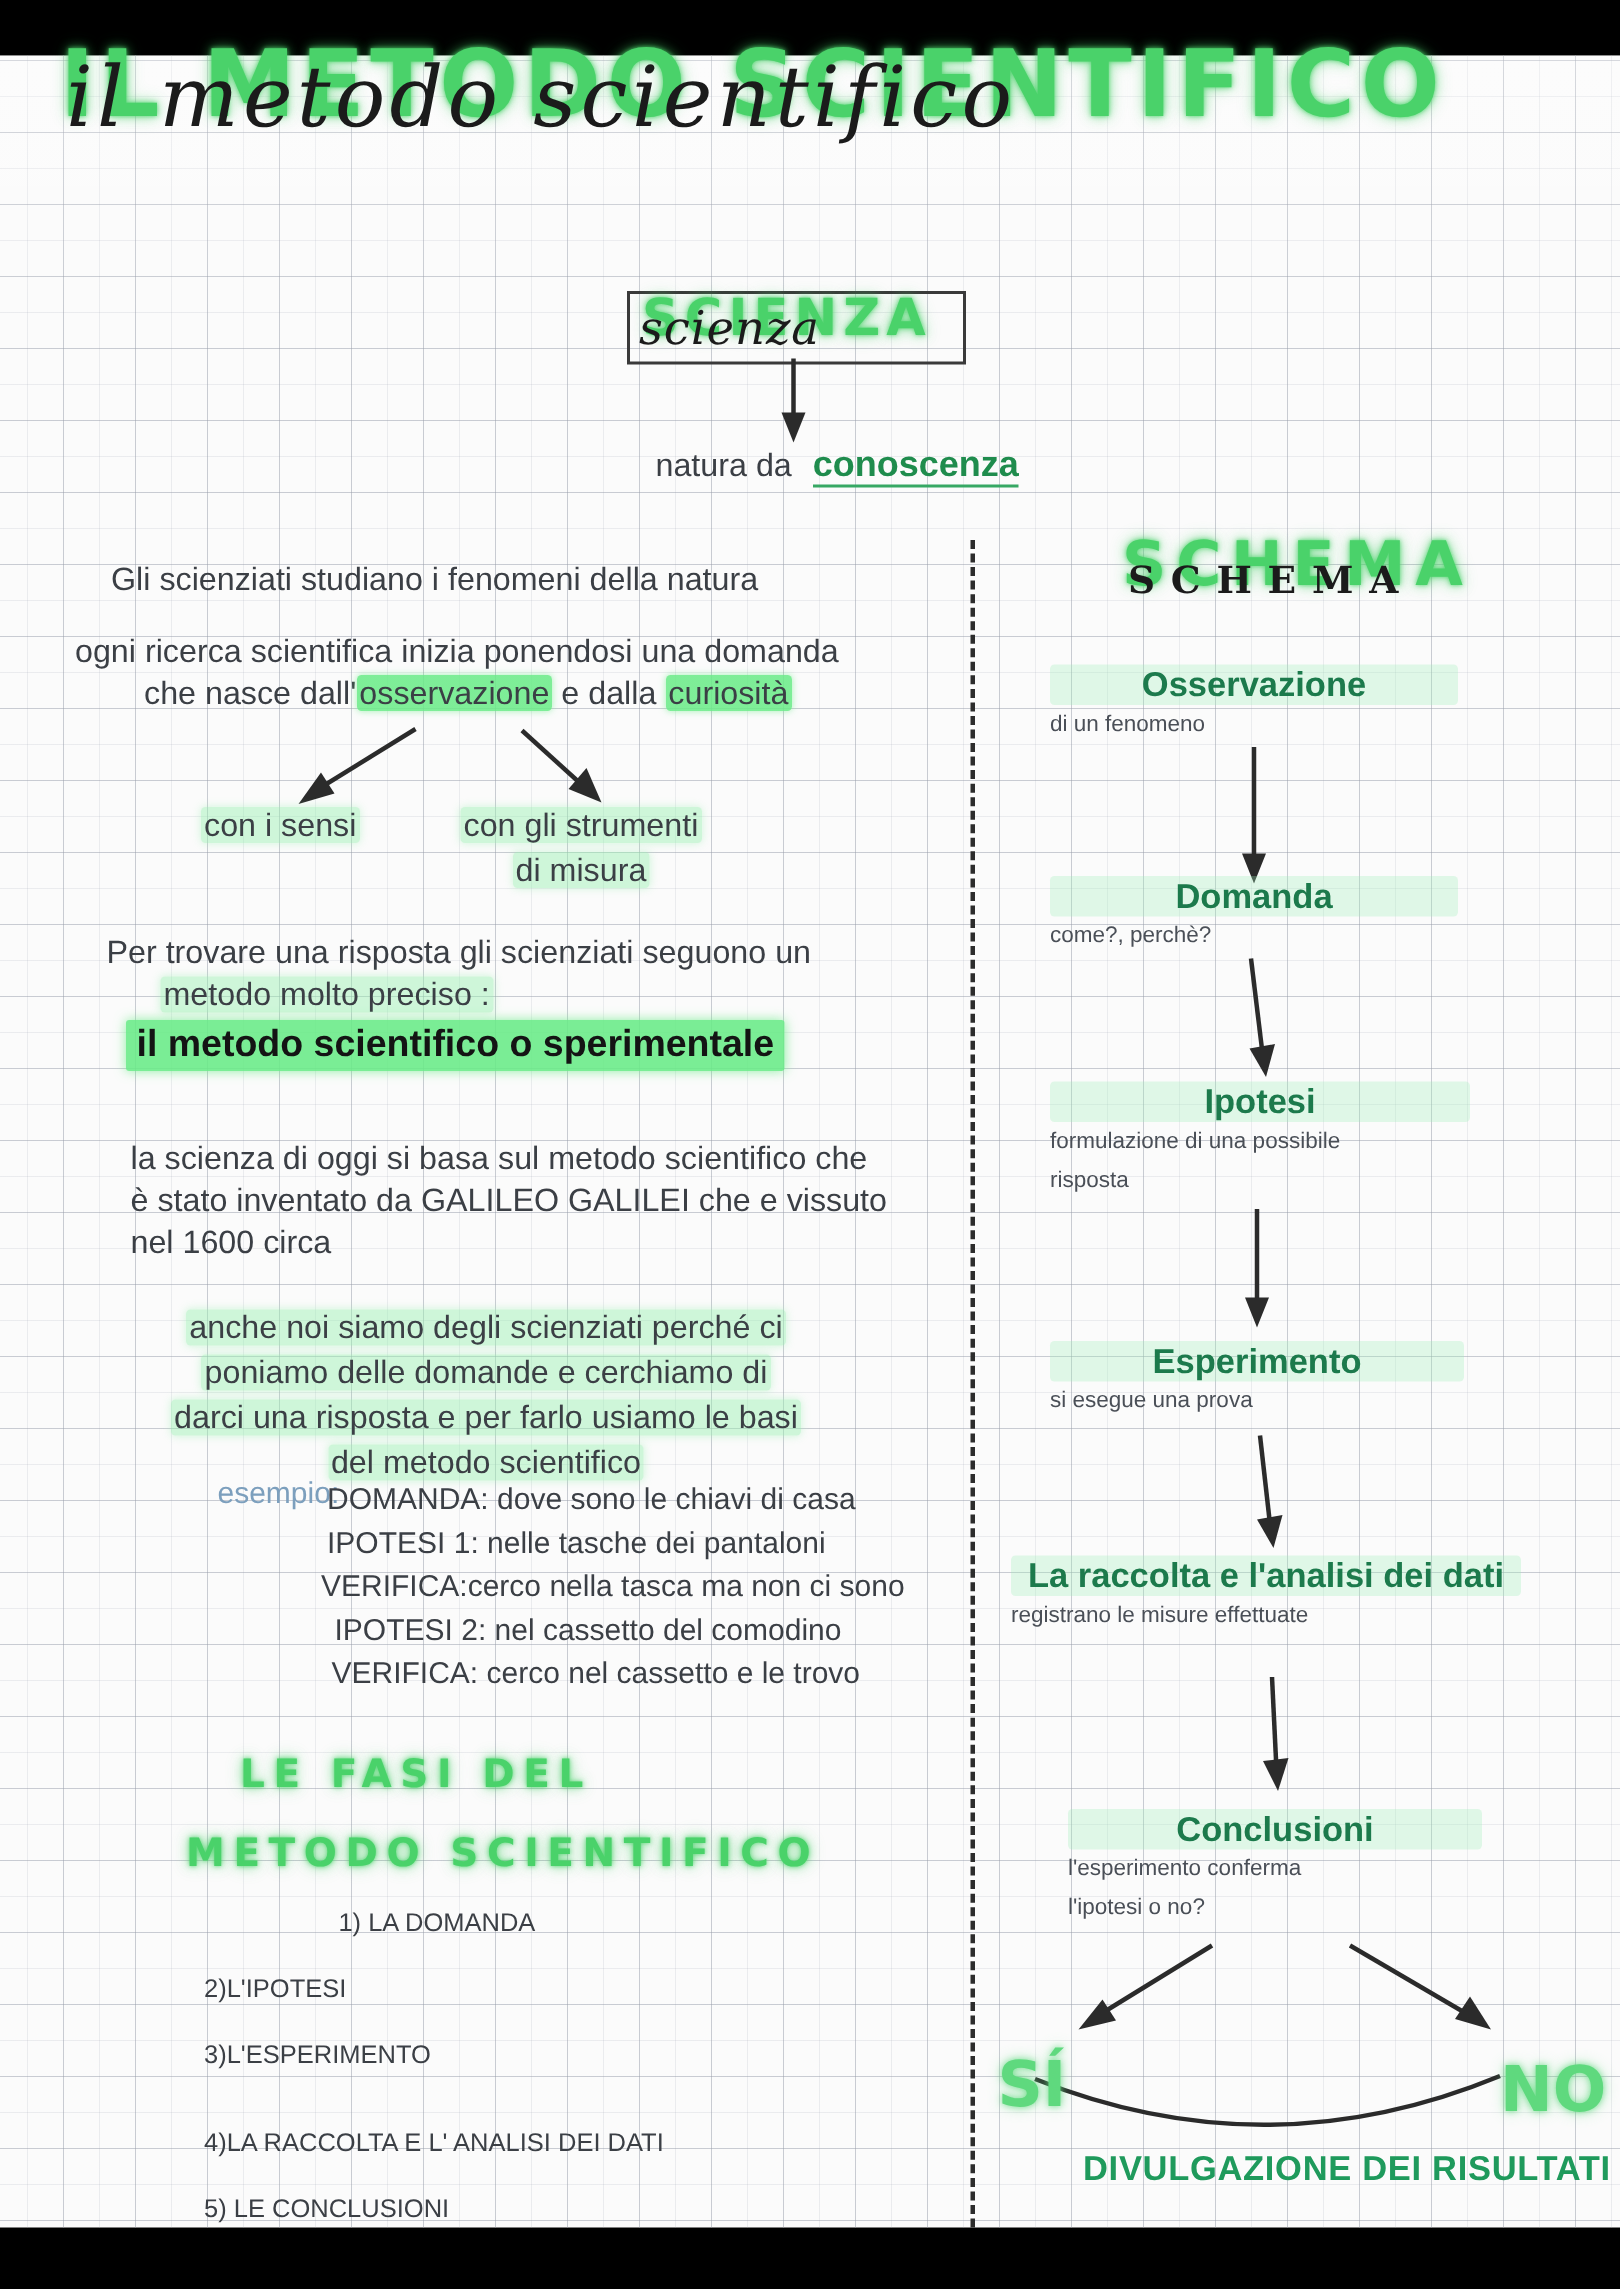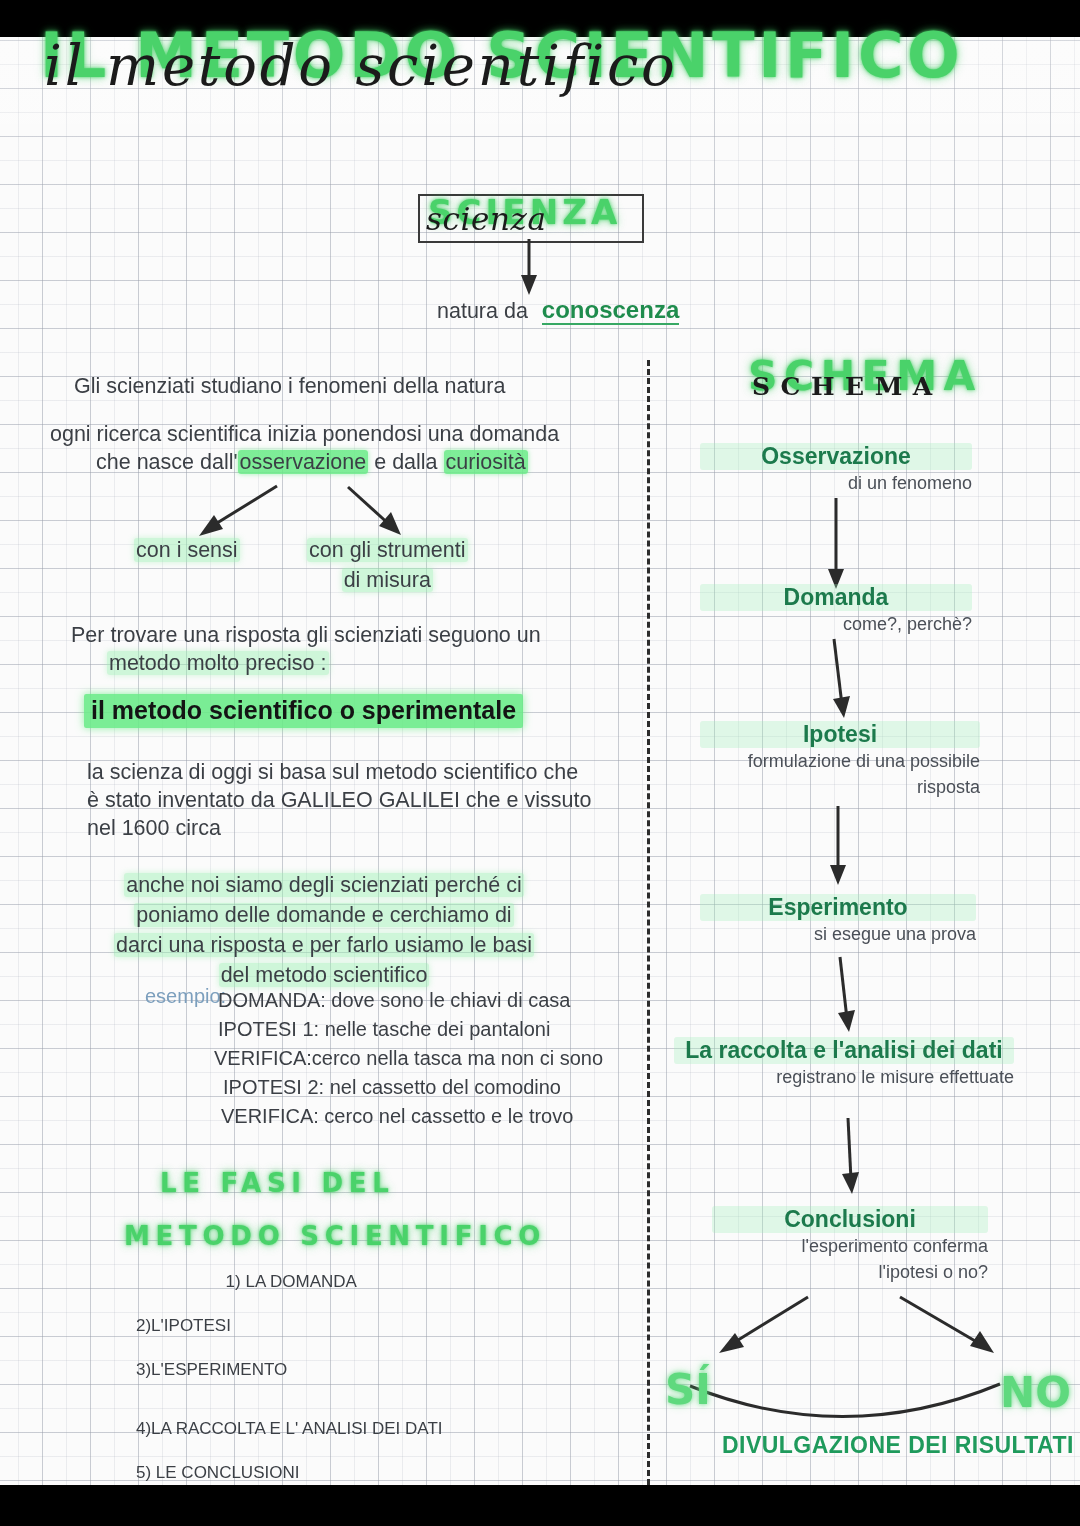--- a/index.html
+++ b/index.html
@@ -81,31 +81,31 @@
   }
   .green-ul{
     color:#1f8c4d;font-weight:bold;border-bottom:2px solid #37a864;
   }
 
   
   .step-h{
     color:#1c7a4c;font-weight:bold;font-size:23px;text-align:center;white-space:nowrap;
     background:rgba(160,240,185,.30);border-radius:3px;
   }
-  .step-s{color:#4a4f57;font-size:18px;line-height:26px;text-align:right;}
+  .step-s{color:#4a4f57;font-size:15px;line-height:26px;text-align:left;}
 
   
   #divider{
     left:647px;top:360px;width:0;height:1125px;
     border-left:3px dashed #2c2c2c;
   }
 
   
   #mss{
-    left:84px;top:694px;
+    left:84px;top:680px;
     font-size:25px;font-weight:bold;color:#141414;
     background:rgba(104,235,134,.88);
     box-shadow:0 0 8px rgba(104,235,134,.75);
     padding:2px 7px 3px 7px;border-radius:2px;white-space:nowrap;
   }
 
   
   #esempio-label{left:145px;top:985px;color:#7c9fbd;font-size:20px;}
   .ex-line{color:#3b3f45;font-size:20px;line-height:29px;white-space:nowrap;}
 

